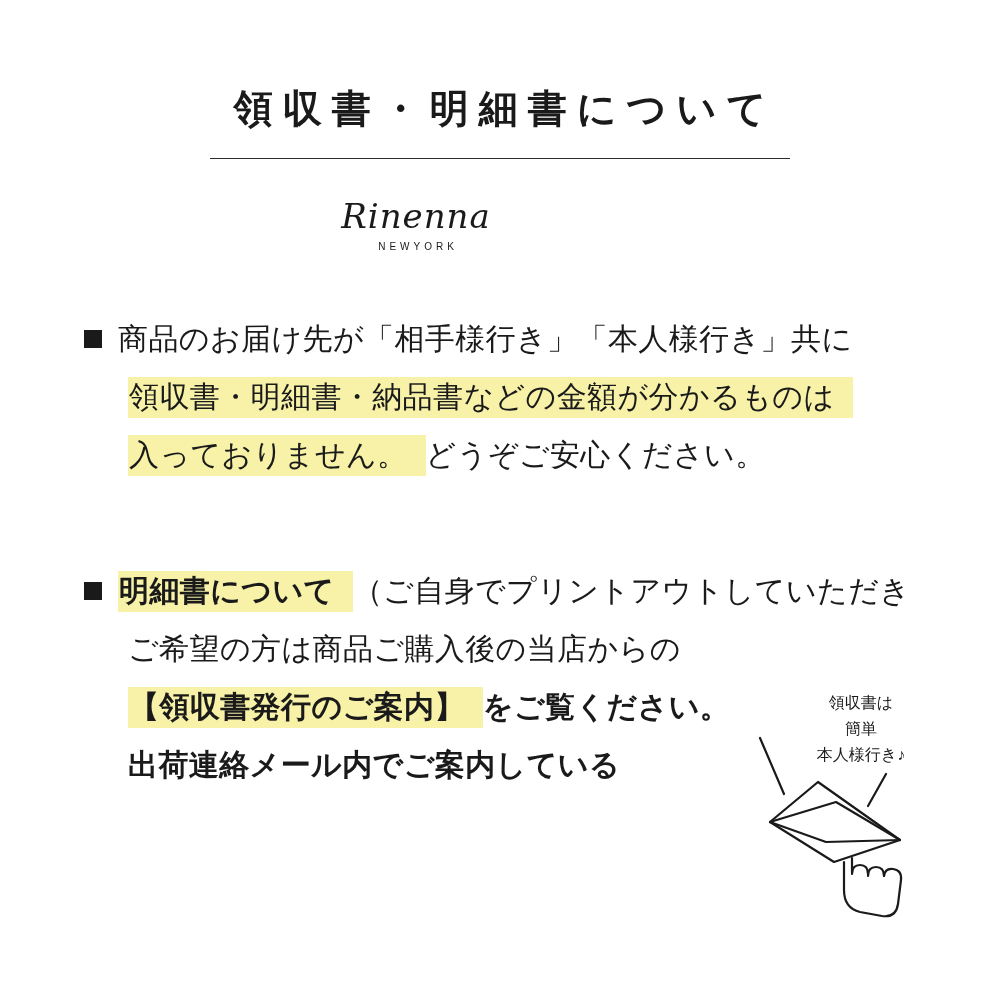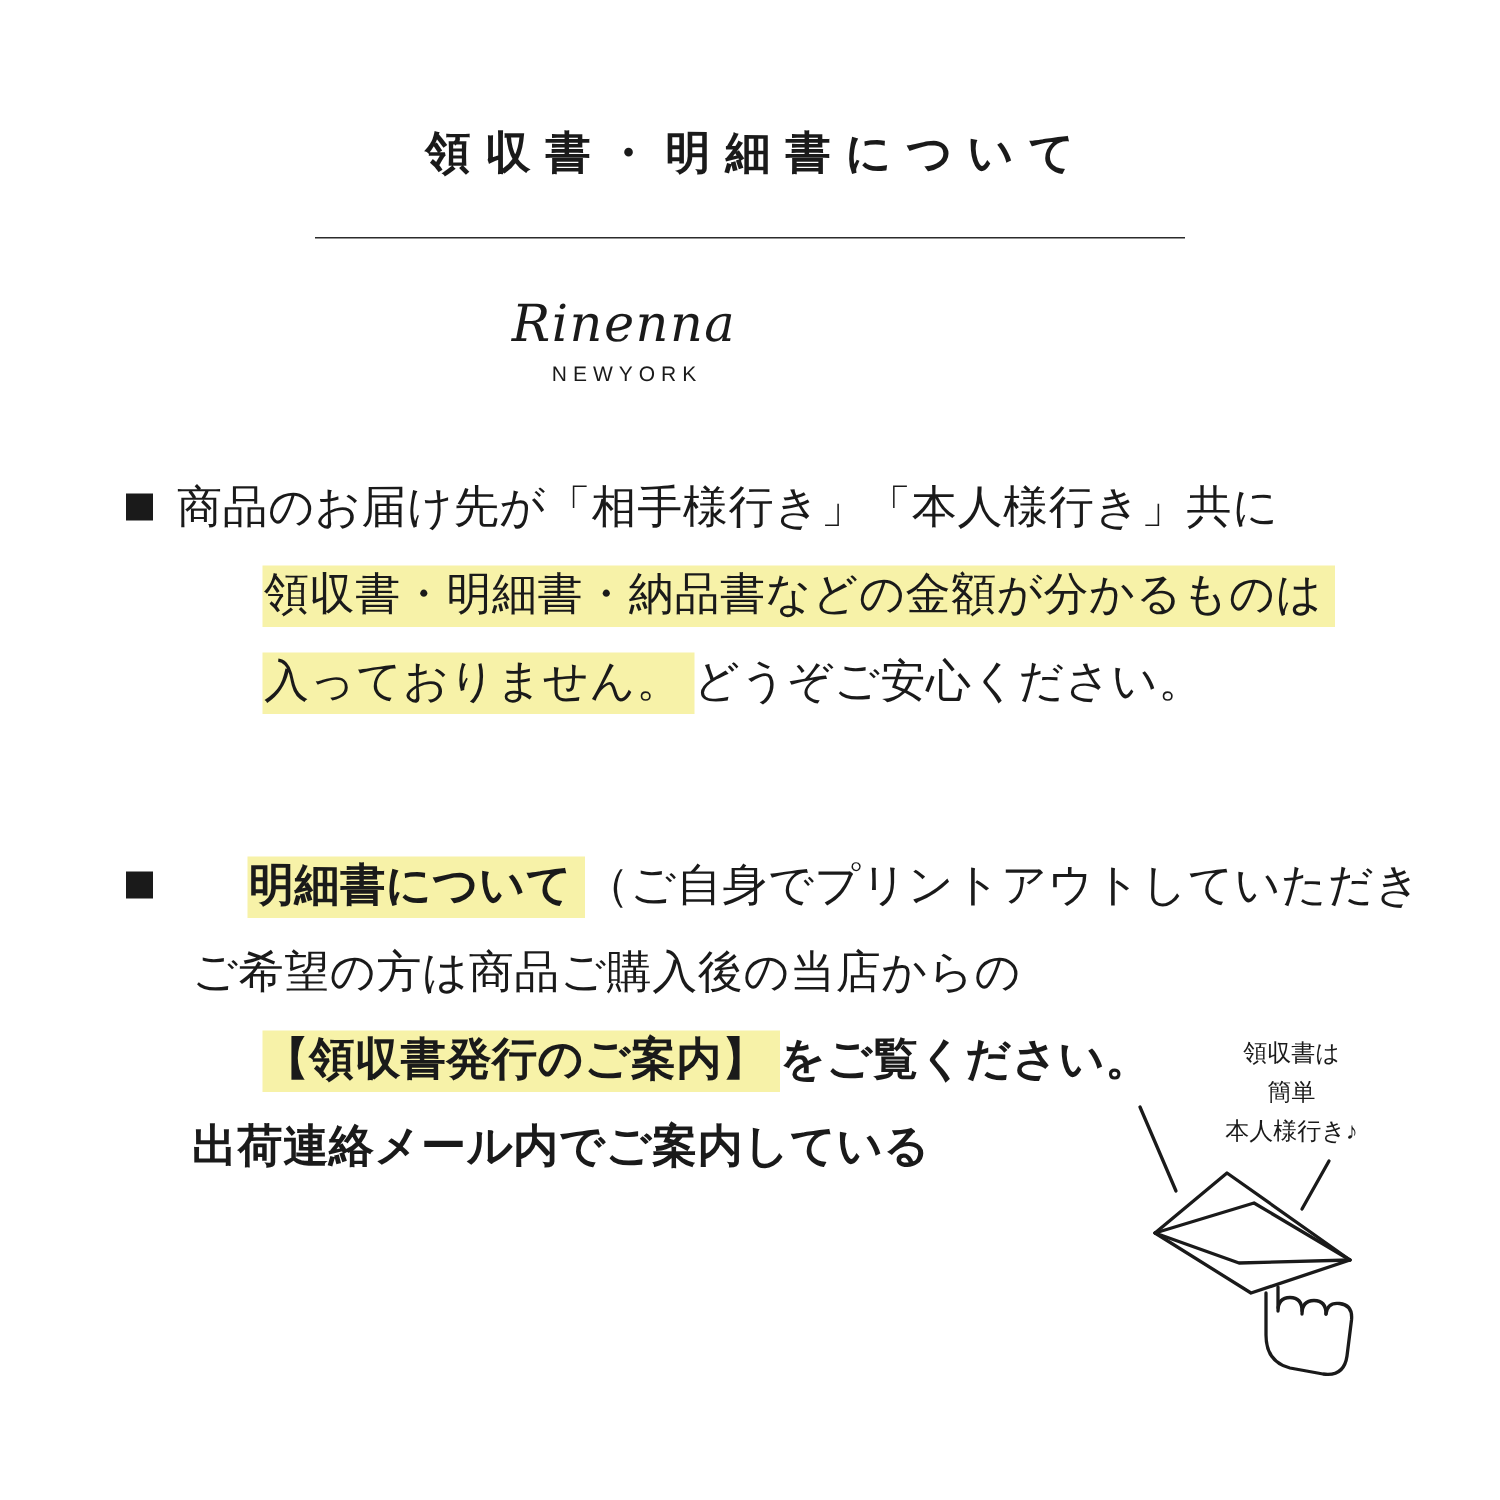--- a/index.html
+++ b/index.html
@@ -21,21 +21,21 @@
     inset: 0;
   }
 
   
   .title {
     position: absolute;
     top: 82px;
     left: 0;
     width: 1000px;
     text-align: center;
-    font-size: 30px;
+    font-size: 39px;
     font-weight: 700;
     letter-spacing: 10px;
     text-indent: 10px;
     color: #1a1a1a;
     white-space: nowrap;
   }
   .title-rule {
     position: absolute;
     top: 158px;
     left: 210px;
@@ -55,21 +55,21 @@
   .brand-name {
     font-family: "DejaVu Serif", "Liberation Serif", serif;
     font-style: italic;
     font-size: 34px;
     letter-spacing: 1px;
     color: #1a1a1a;
     line-height: 1.1;
   }
   .brand-sub {
     margin-top: 6px;
-    font-size: 14px;
+    font-size: 10px;
     letter-spacing: 4px;
     text-indent: 4px;
     color: #1a1a1a;
   }
 
   
   .block {
     position: absolute;
     left: 84px;
     width: 840px;
@@ -89,23 +89,22 @@
     display: inline-block;
     width: 18px;
     height: 18px;
     background: #1a1a1a;
     margin-right: 16px;
     vertical-align: 1px;
   }
 
   .hl {
     background: #f7f2a8;
-    padding: 3px 8px 5px 1px;
+    padding: 3px 18px 5px 1px;
     box-decoration-break: clone;
-    margin-left: 47px;
     -webkit-box-decoration-break: clone;
   }
   .bold { font-weight: 700; }
 
   
   .illus {
     position: absolute;
     left: 740px;
     top: 690px;
     width: 220px;

